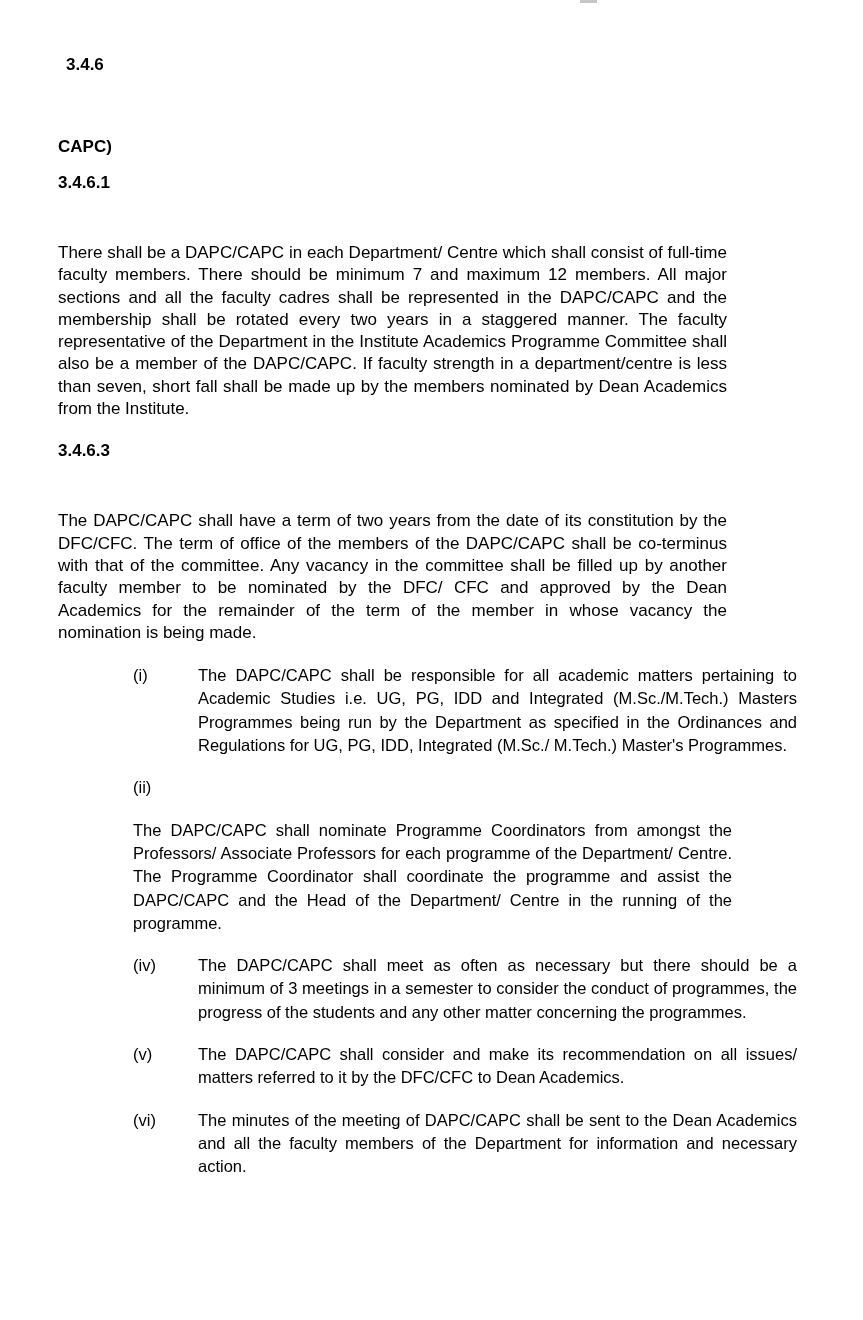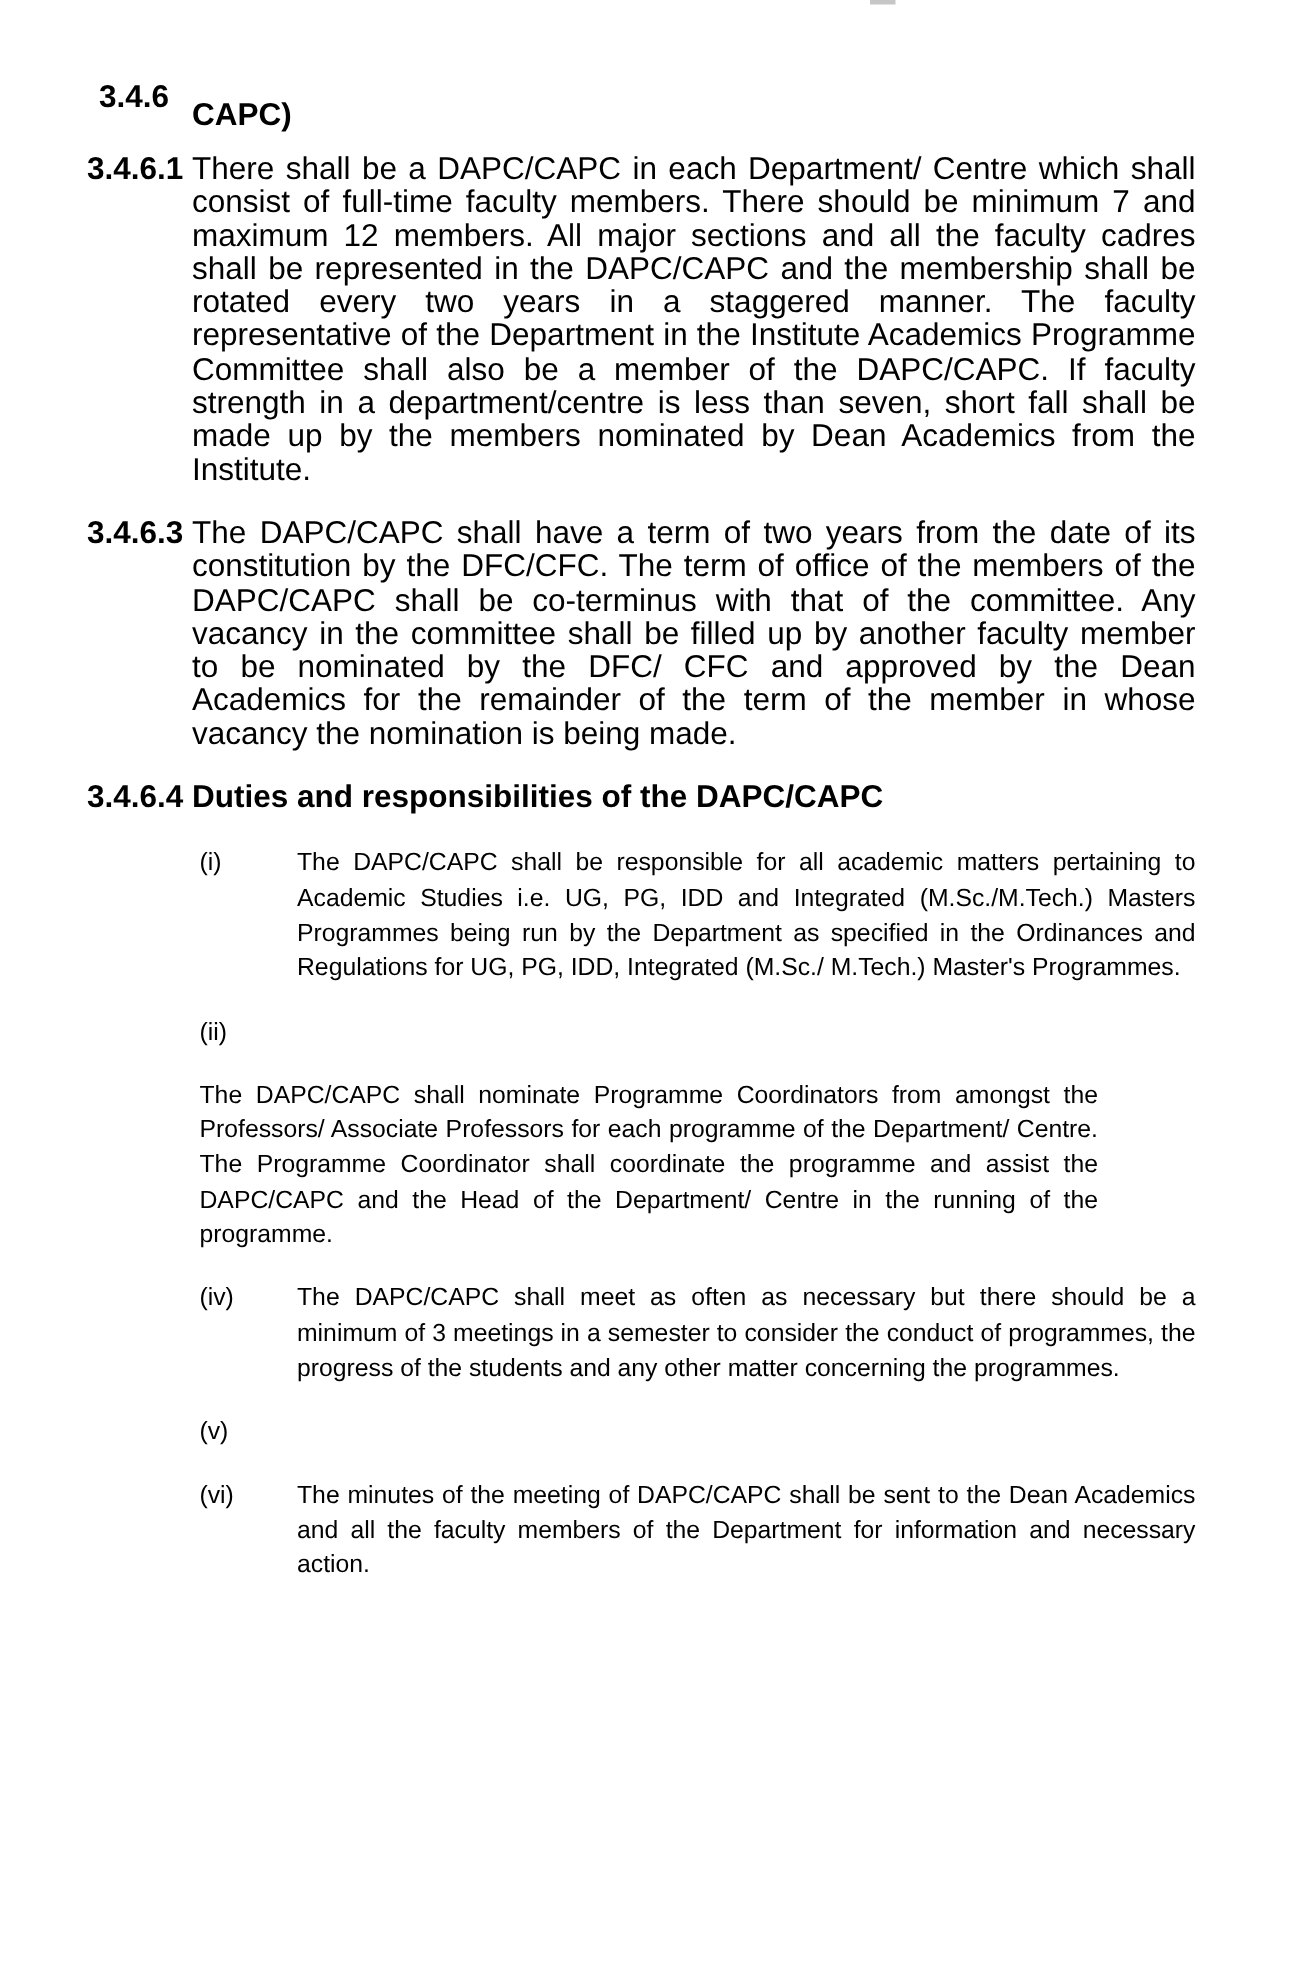--- a/index.html
+++ b/index.html
@@ -28,22 +28,23 @@
   .artifact {
     position: absolute;
     left: 580px;
     top: 0;
     width: 17px;
     height: 3px;
     background: #c6c6c6;
   }
   .row {
     display: flex;
-    font-size: 21px;
+    font-size: 17px;
     line-height: 22.3px;
+    flex-direction: column;
   }
   .num {
     flex: 0 0 70px;
     font-weight: 700;
   }
   .tbody {
     width: 669px;
     text-align: justify;
   }
   
@@ -89,24 +90,20 @@
     <span class="num">3.4.6.1</span>
     <div class="tbody">There shall be a DAPC/CAPC in each Department/ Centre which shall consist of full-time faculty members. There should be minimum 7 and maximum 12 members. All major sections and all the faculty cadres shall be represented in the DAPC/CAPC and the membership shall be rotated every two years in a staggered manner.  The faculty representative of the Department in the Institute Academics Programme Committee shall also be a member of the DAPC/CAPC. If faculty strength in a department/centre is less than seven, short fall shall be made up by the members nominated by Dean Academics from the Institute.</div>
   </div>
 
 
   <div class="row para">
     <span class="num">3.4.6.3</span>
     <div class="tbody">The DAPC/CAPC shall have a term of two years from the date of its constitution by the DFC/CFC. The term of office of the members of the DAPC/CAPC shall be co-terminus with that of the committee. Any vacancy in the committee shall be filled up by another faculty member to be nominated by the DFC/ CFC and approved by the Dean Academics for the remainder of the term of the member in whose vacancy the nomination is being made.</div>
   </div>
 
-  <div class="row subheading">
-    <span class="num">3.4.6.4</span>
-    <div class="tbody">Duties and responsibilities of the DAPC/CAPC</div>
-  </div>
 
   <div class="item">
     <span class="marker">(i)</span>
     <div class="itext">The DAPC/CAPC shall be responsible for all academic matters pertaining to Academic Studies i.e. UG, PG, IDD and Integrated (M.Sc./M.Tech.) Masters Programmes being run by the Department as specified in the Ordinances and Regulations for UG, PG, IDD, Integrated  (M.Sc./ M.Tech.) Master's Programmes.</div>
   </div>
 
   <div class="item">
     <span class="marker">(ii)</span>
   </div>
 
@@ -114,20 +111,21 @@
     <div class="itext">The DAPC/CAPC shall nominate Programme Coordinators from amongst the Professors/ Associate Professors for each programme of the Department/ Centre. The Programme Coordinator shall coordinate the programme and assist the DAPC/CAPC and the Head of the Department/ Centre in the running of the programme.</div>
   </div>
 
   <div class="item">
     <span class="marker">(iv)</span>
     <div class="itext">The DAPC/CAPC shall meet as often as necessary but there should be a minimum of 3 meetings in a semester to consider the conduct of programmes, the progress of the students and any other matter concerning the programmes.</div>
   </div>
 
   <div class="item">
     <span class="marker">(v)</span>
+    <div class="itext">The DAPC/CAPC shall consider and make its recommendation on all issues/ matters referred to it by the DFC/CFC to Dean Academics.</div>
   </div>
 
   <div class="item">
     <span class="marker">(vi)</span>
     <div class="itext">The minutes of the meeting of DAPC/CAPC shall be sent to the Dean Academics and all the faculty members of the Department for information and necessary action.</div>
   </div>
 
 </div>
 
 </body></html>

